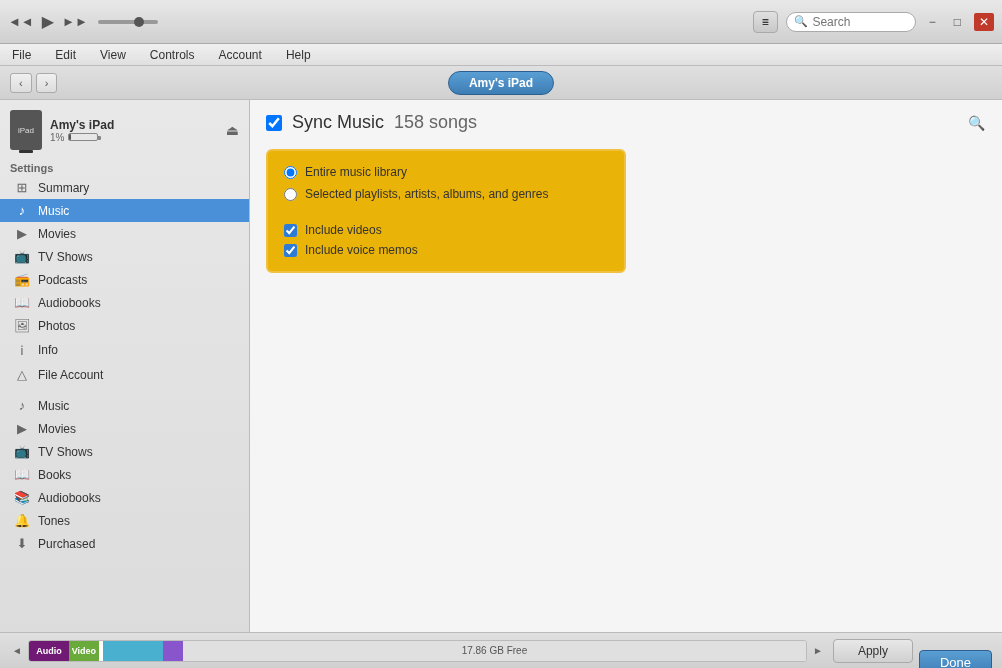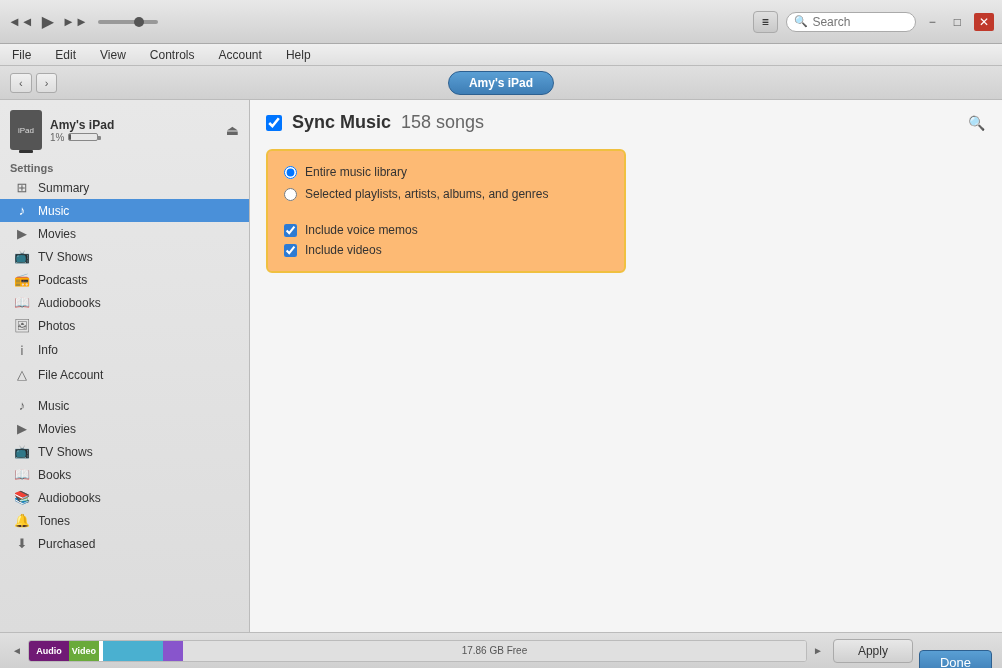--- a/index.html
+++ b/index.html
@@ -103,28 +103,28 @@
 
     
     .content {
       flex: 1; background: #f5f5f5; padding: 12px 16px; overflow-y: auto;
       display: flex; flex-direction: column;
     }
     .sync-header {
       display: flex; align-items: center; gap: 10px; margin-bottom: 16px;
     }
     .sync-checkbox { width: 16px; height: 16px; cursor: pointer; }
-    .sync-title { font-size: 18px; font-weight: bold; color: #333; }
+    .sync-title { font-size: 18px; font-weight: normal; color: #333; }
     .sync-count { font-size: 18px; color: #666; }
     .search-icon-content { font-size: 16px; color: #aaa; margin-left: auto; }
 
     
     .options-box {
       border: 2px solid #f0c040; border-radius: 6px; padding: 14px 16px;
-      background: #fdba74; width: 360px;
+      background: #eab308; width: 360px;
     }
     .radio-option { display: flex; align-items: center; gap: 8px; margin-bottom: 8px; cursor: pointer; }
     .radio-option input[type=radio] { margin: 0; }
     .radio-option label { font-size: 12px; color: #333; cursor: pointer; }
     .checkbox-option { display: flex; align-items: center; gap: 8px; margin-top: 6px; cursor: pointer; }
     .checkbox-option input[type=checkbox] { margin: 0; accent-color: #2d7bd4; }
     .checkbox-option label { font-size: 12px; color: #333; cursor: pointer; }
 
     
     .statusbar {
@@ -307,26 +307,26 @@
         <div class="radio-option">
           <input type="radio" name="library_scope" id="entire" checked="" style="">
           <label for="entire">Entire music library</label>
         </div>
         <div class="radio-option">
           <input type="radio" name="library_scope" id="selected" style="">
           <label for="selected">Selected playlists, artists, albums, and genres</label>
         </div>
         <div style="height:8px;"></div>
         <div class="checkbox-option">
+          <input type="checkbox" id="videos" checked="" style="">
+          <label for="videos">Include videos</label>
+        </div>
+        <div class="checkbox-option">
           <input type="checkbox" id="memos" checked="" style="">
           <label for="memos">Include voice memos</label>
-        </div>
-        <div class="checkbox-option">
-          <input type="checkbox" id="videos" checked="" style="">
-          <label for="videos">Include videos</label>
         </div>
       </div>
     </div>
   </div>
 
   <div class="statusbar">
     <button class="scroll-left">◄</button>
     <div class="storage-bar">
       <div class="storage-segment" style="width:40px;background:#701a75;font-size:9px;padding:0 4px;">Audio</div>
       <div class="storage-segment" style="width:30px;background:#6aaa3a;font-size:9px;padding:0 4px;">Video</div>

